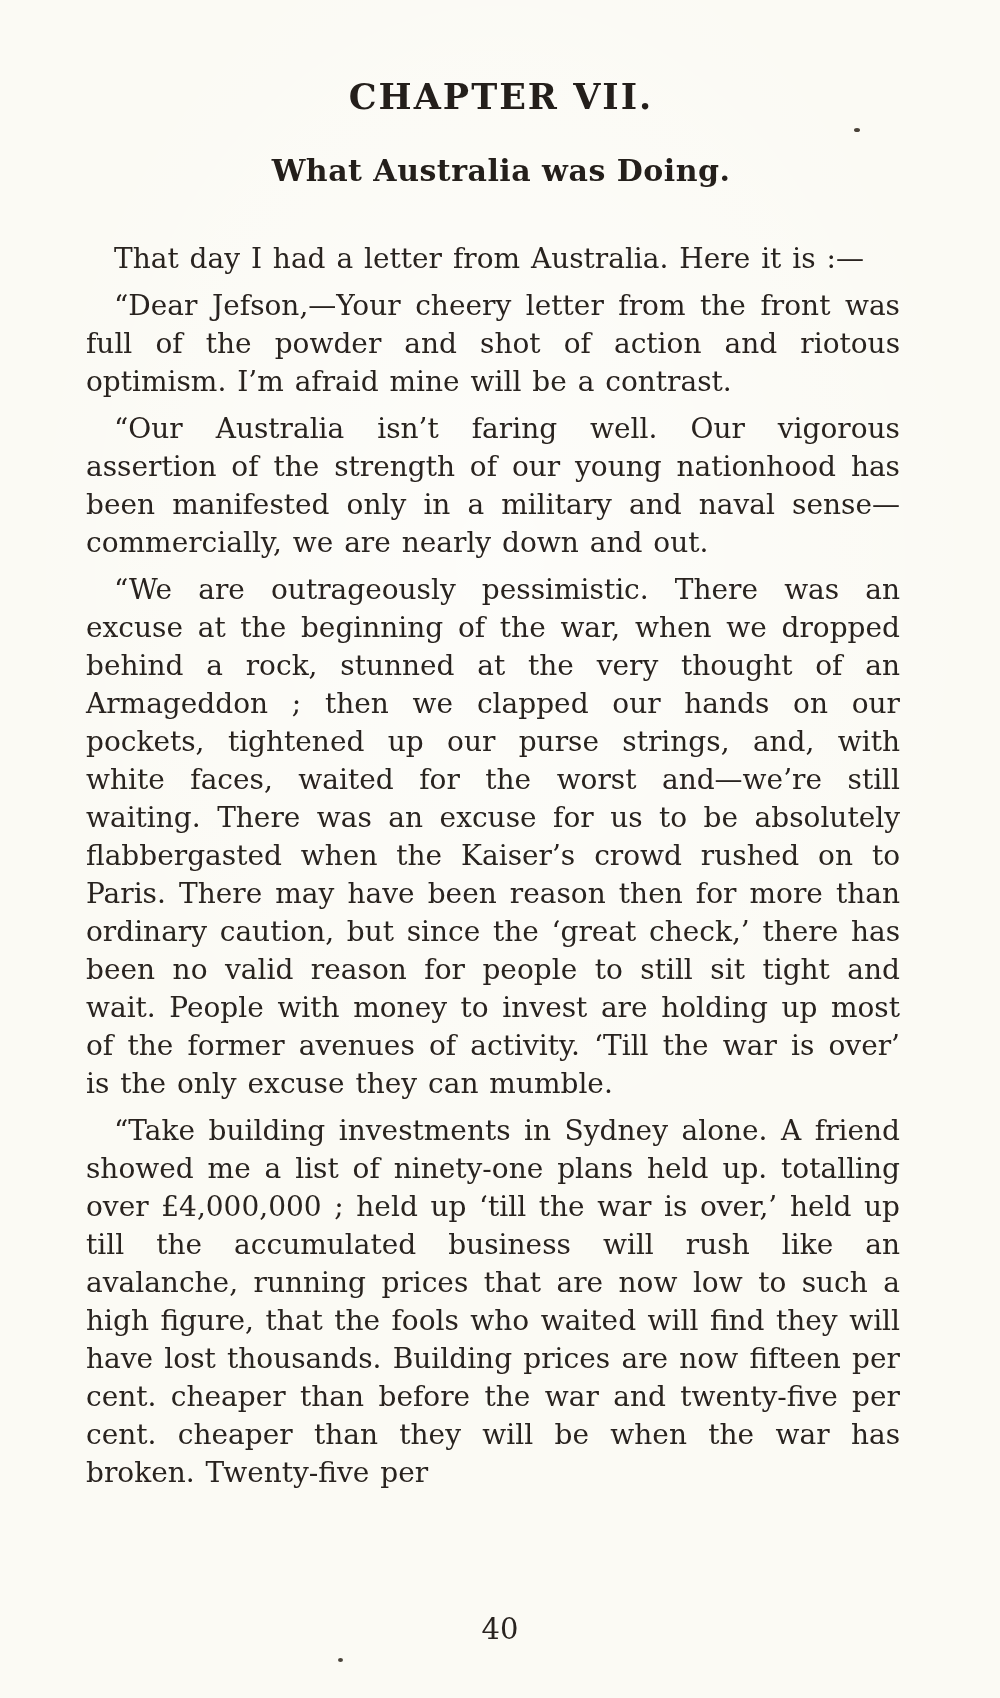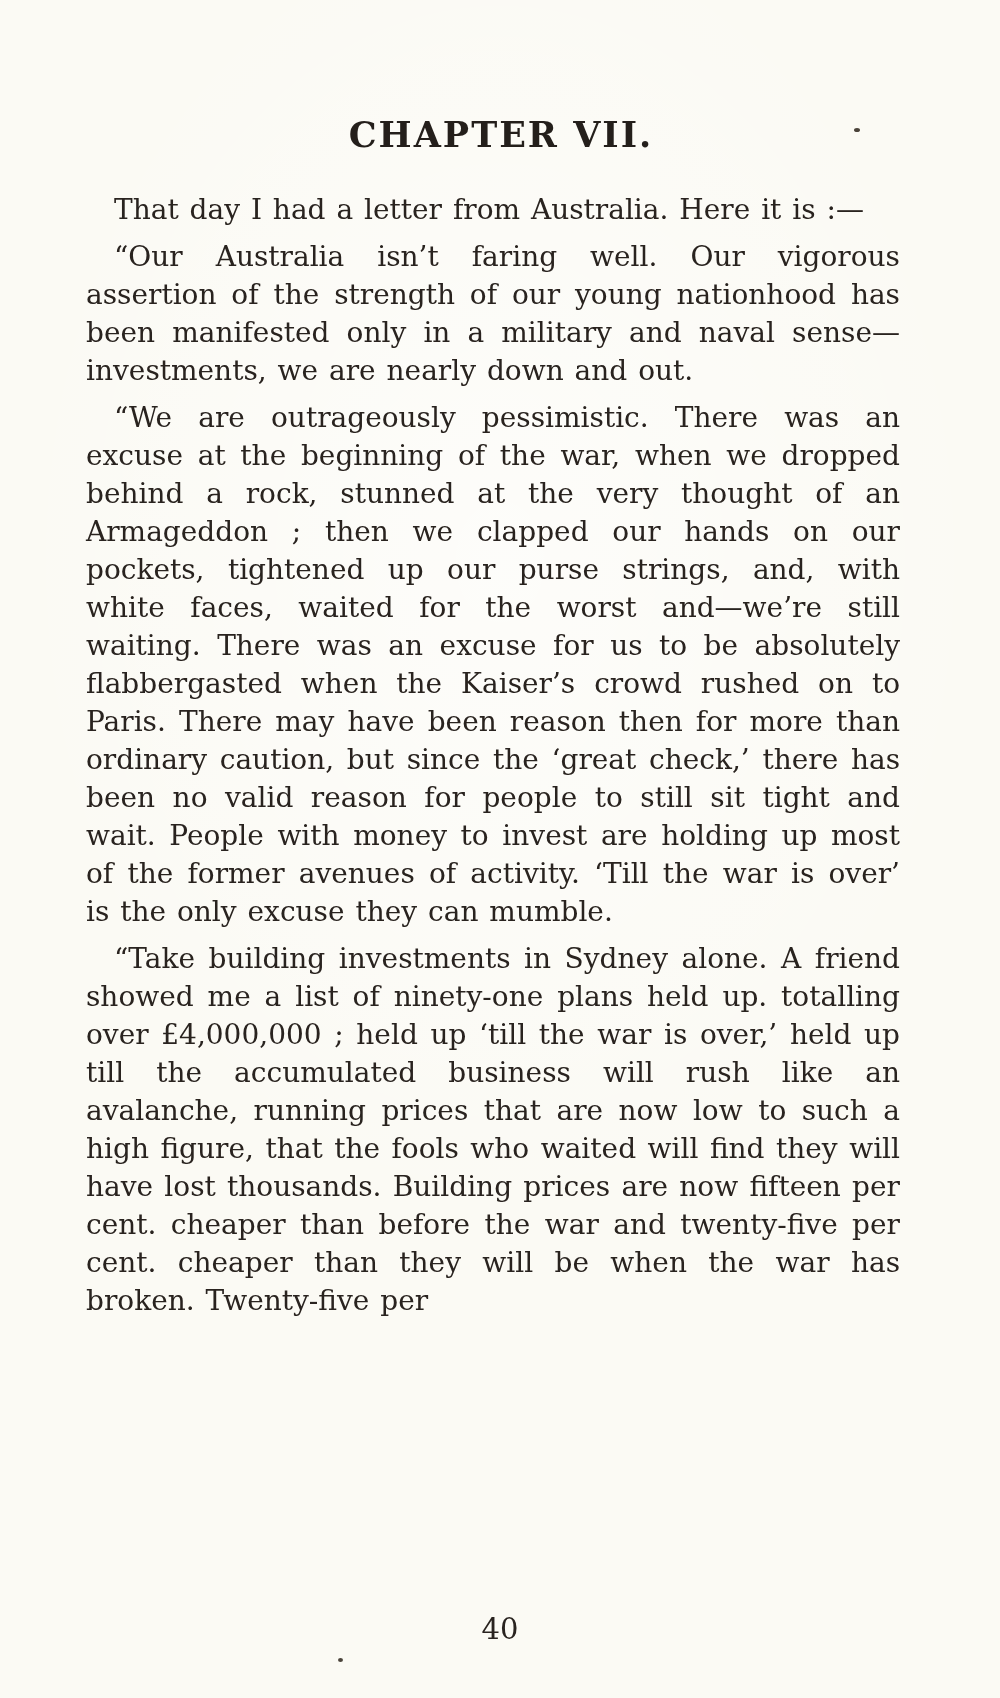--- a/index.html
+++ b/index.html
@@ -12,21 +12,21 @@
     background: #fbfaf4;
     font-family: "DejaVu Serif", "Liberation Serif", serif;
     color: #272220;
     overflow: hidden;
   }
   .page {
     position: relative;
     width: 1000px;
     height: 1248px;
     box-sizing: border-box;
-    padding: 114px 84px 0 86px;
+    padding: 76px 84px 0 86px;
     background:
       radial-gradient(ellipse at 50% 45%, rgba(255,255,255,0.55), rgba(0,0,0,0) 70%),
       #fbfaf4;
   }
   .chapter-title {
     margin: 0 0 36px 0;
     text-align: center;
     font-size: 35px;
     font-weight: 700;
     letter-spacing: 2px;
@@ -76,25 +76,27 @@
     top: 1658px;
   }
 </style>
 </head>
 <body>
 
 <div class="page">
 
   <h1 class="chapter-title">CHAPTER VII.</h1>
 
+  <h2 class="section-title">What Australia was Doing.</h2>
 
   <p class="body-par">That day I had a letter from Australia.  Here it is :—</p>
 
+  <p class="body-par">“Dear Jefson,—Your cheery letter from the front was full of the powder and shot of action and riotous optimism.  I’m afraid mine will be a contrast.</p>
 
-  <p class="body-par">“Our Australia isn’t faring well.  Our vigorous assertion of the strength of our young nationhood has been manifested only in a military and naval sense—investments, we are nearly down and out.</p>
+  <p class="body-par">“Our Australia isn’t faring well.  Our vigorous assertion of the strength of our young nationhood has been manifested only in a military and naval sense—commercially, we are nearly down and out.</p>
 
   <p class="body-par">“We are outrageously pessimistic.  There was an excuse at the beginning of the war, when we dropped behind a rock, stunned at the very thought of an Armageddon ; then we clapped our hands on our pockets, tightened up our purse strings, and, with white faces, waited for the worst and—we’re still waiting.  There was an excuse for us to be absolutely flabbergasted when the Kaiser’s crowd rushed on to Paris. There may have been reason then for more than ordinary caution, but since the ‘great check,’ there has been no valid reason for people to still sit tight and wait.  People with money to invest are holding up most of the former avenues of activity.  ‘Till the war is over’ is the only excuse they can mumble.</p>
 
   <p class="body-par">“Take building investments in Sydney alone.  A friend showed me a list of ninety-one plans held up. totalling over £4,000,000 ; held up ‘till the war is over,’ held up till the accumulated business will rush like an avalanche, running prices that are now low to such a high figure, that the fools who waited will find they will have lost thousands.  Building prices are now fifteen per cent. cheaper than before the war and twenty-five per cent. cheaper than they will be when the war has broken.  Twenty-five per</p>
 
   <div class="page-number">40</div>
 
   <div class="speck speck-top-right"></div>
   <div class="speck speck-bottom"></div>
 

